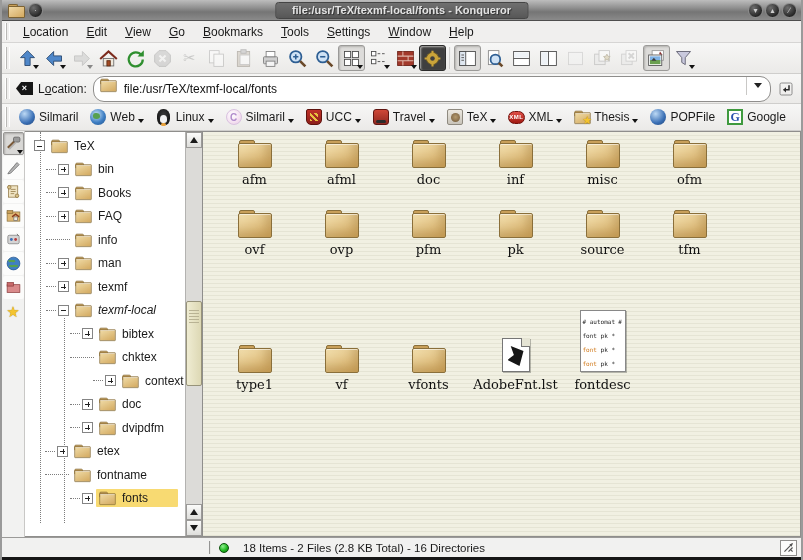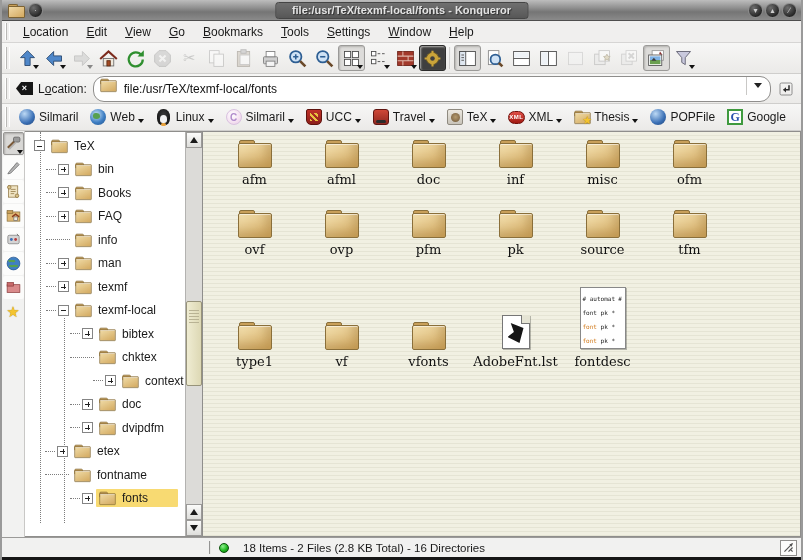--- a/index.html
+++ b/index.html
@@ -121,21 +121,21 @@
   .vguide { position:absolute; border-left:1px dotted #7d7d7d; width:0; }
   .trow { height:23.5px; display:flex; align-items:center; cursor:pointer; position:relative; }
   .trow .stub { flex:none; border-top:1px dotted #7d7d7d; height:0; margin-right:2px; }
   .exp { flex:none; width:11px; height:11px; background:#fff; border:1px solid #848484; margin-right:3px;
     position:relative; }
   .exp::before,.exp.minus::before { content:""; position:absolute; left:2px; top:4.5px; width:5px; height:0; border-top:1px solid #222; }
   .exp.plus::after { content:""; position:absolute; left:4.5px; top:2px; height:5px; width:0; border-left:1px solid #222; }
   .tlabel-wrap { display:flex; align-items:center; padding:1px 3px 1px 1px; border-radius:1px; }
   .trow.selected .tlabel-wrap { background:#f8da72; padding-right:30px; }
   .tlabel { margin-left:4px; white-space:nowrap; }
-  .trow.italic .tlabel { }
+  .trow.italic .tlabel { font-style:italic; }
 
   .fold { position:relative; width:21px; height:16px; flex:none; }
   .fold::before { content:""; position:absolute; left:0; top:0; width:9px; height:5px;
     background:#c9a05a; border:1px solid #8a6f3a; border-radius:2px 2px 0 0; }
   .fold::after { content:""; position:absolute; left:0; top:2px; width:19px; height:13px;
     background:linear-gradient(155deg,#f0dca8,#d3a95f); border:1px solid #8a6f3a; border-radius:1px;
     box-shadow:inset 0 1px 0 rgba(255,255,255,.5); }
   .fold-sm { transform:scale(.78); transform-origin:center; }
 
   
@@ -161,21 +161,21 @@
   .cell { width:87px; display:flex; flex-direction:column; align-items:center; cursor:pointer; }
   .cell .fold-lg { width:34px; height:27px; position:relative; }
   .fold-lg::before { content:""; position:absolute; left:1px; top:0; width:14px; height:6px;
     background:#c9a05a; border:1px solid #8a6f3a; border-radius:2px 2px 0 0; }
   .fold-lg::after { content:""; position:absolute; left:0; top:3px; width:32px; height:23px;
     background:linear-gradient(155deg,#f2dfae,#d3a95f); border:1px solid #8a6f3a; border-radius:2px;
     box-shadow:inset 0 1px 0 rgba(255,255,255,.55), inset -6px -6px 8px rgba(140,100,40,.25); }
   .cell-label { margin-top:5px; font-family:"DejaVu Serif","Liberation Serif",serif; font-size:13px; color:#111;
     white-space:nowrap; }
   .row1 { margin-bottom:23px; }
-  .row2 { margin-bottom:30px; }
+  .row2 { margin-bottom:53px; }
 
   .fileicon { width:28px; height:34px; background:#fff; border:1px solid #767676; position:relative;
     box-shadow:1px 1px 0 rgba(0,0,0,.25); }
   .fileicon::before { content:""; position:absolute; right:-1px; top:-1px; width:8px; height:8px;
     background:#e5e4d4; border-left:1px solid #767676; border-bottom:1px solid #767676; }
   .fileicon::after { content:""; position:absolute; left:5px; top:7px; width:16px; height:20px;
     background:#161616; clip-path:polygon(20% 0,100% 25%,75% 100%,0 70%,40% 45%); }
 
   .preview-icon { width:46px; height:62px; background:#fff; border:1px solid #888;
     box-shadow:1px 1px 0 rgba(0,0,0,.25); padding:2px 1px 0 2px; overflow:hidden; text-align:left; }

